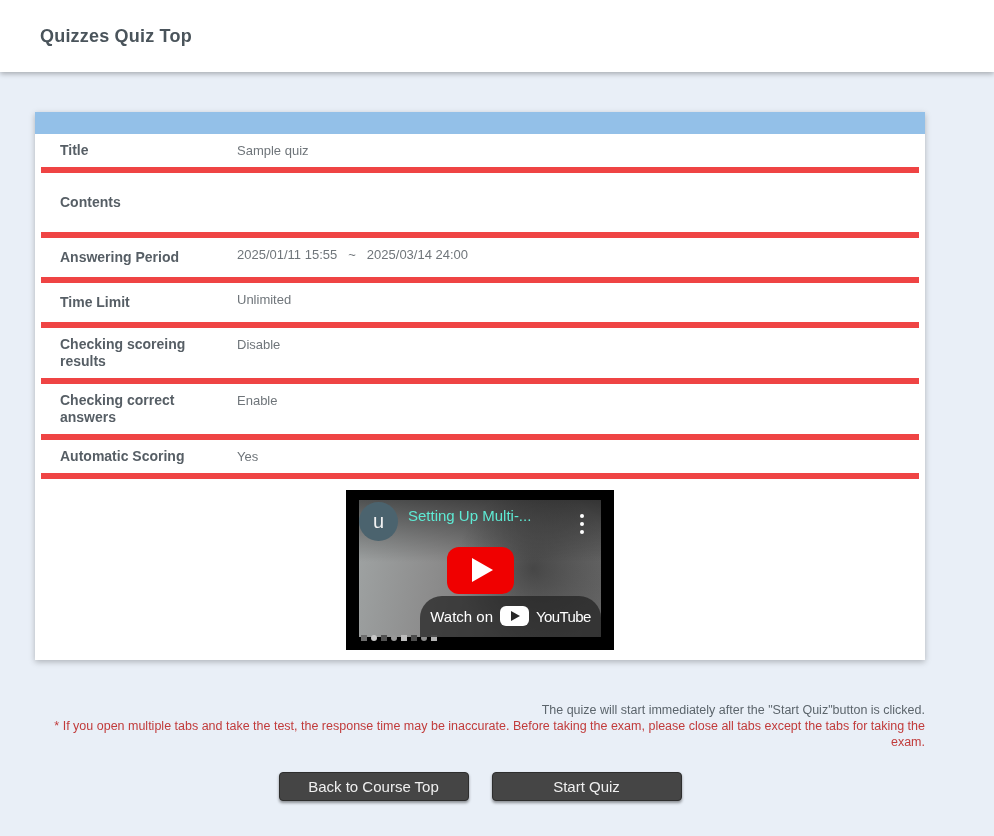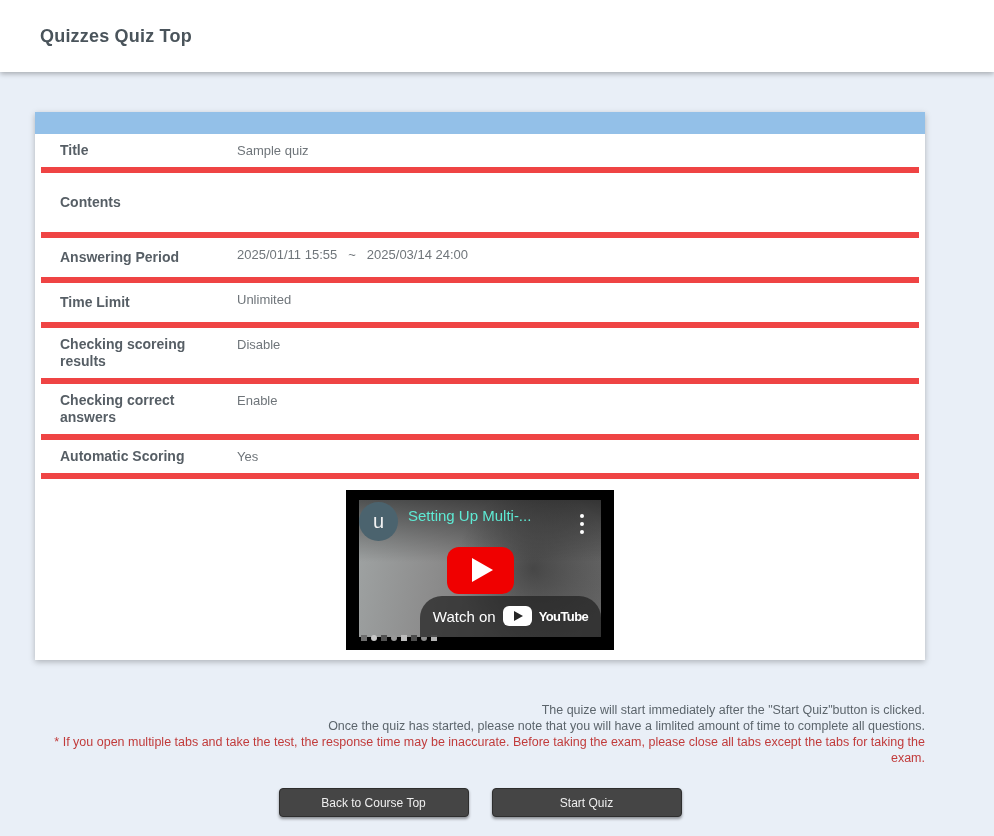--- a/index.html
+++ b/index.html
@@ -123,40 +123,40 @@
   .yt-logo {
     width: 29px; height: 20px; background: #fff; border-radius: 6px;
     display: flex; align-items: center; justify-content: center;
   }
   .yt-logo i {
     display: block; width: 0; height: 0; margin-left: 2px;
     border-left: 9px solid #272727;
     border-top: 5px solid transparent;
     border-bottom: 5px solid transparent;
   }
-  .yt-word { font-size: 13px; font-weight: bold; letter-spacing: -0.6px; }
+  .yt-word { font-size: 15px; font-weight: normal; letter-spacing: -0.6px; }
   .filmstrip { position: absolute; left: 15px; bottom: 9px; display: flex; gap: 4px; align-items: center; }
   .filmstrip i { display: block; width: 6px; height: 6px; }
   .filmstrip i:nth-child(1){background:#6e6e6e;} .filmstrip i:nth-child(2){background:#c7c7c7;border-radius:50%;}
   .filmstrip i:nth-child(3){background:#525252;} .filmstrip i:nth-child(4){background:#989898;border-radius:50%;}
   .filmstrip i:nth-child(5){background:#bdbdbd;} .filmstrip i:nth-child(6){background:#4d4d4d;}
   .filmstrip i:nth-child(7){background:#8a8a8a;border-radius:50%;} .filmstrip i:nth-child(8){background:#b3b3b3;}
   
   .notice { margin-top: 42px; text-align: right; font-size: 12.5px; line-height: 16px; }
   .notice-line { color: #5c656c; }
   .notice-warning { color: #c13b3b; }
   
   .button-row { margin-top: 22px; display: flex; justify-content: center; gap: 23px; }
   .action-button {
     min-width: 190px; height: 29px;
     background: #454545;
     color: #efefef;
     border: 1px solid #2e2e2e;
     border-radius: 4px;
-    font-size: 12px;
+    font-size: 15px;
     font-family: "Liberation Sans", sans-serif;
     box-shadow: 0 2px 3px rgba(0,0,0,0.4);
     cursor: pointer;
   }
 </style>
 </head>
 <body>
 
 <header class="app-header">
   <h1>Quizzes Quiz Top</h1>
@@ -236,21 +236,20 @@
               <i></i>
             </span>
           <span class="yt-word">YouTube</span>
         </div>
       </div>
     </div>
   </div>
 
   <div class="notice">
     <p class="notice-line">The quize will start immediately after the "Start Quiz"button is clicked.</p>
-    <p class="notice-line">Once the quiz has started, please note that you will have a limlited amount of time to complete all questions.</p>
     <p class="notice-warning">* If you open multiple tabs and take the test, the response time may be inaccurate. Before taking the exam, please close all tabs except the tabs for taking the exam.</p>
   </div>
 
   <div class="button-row">
     <button class="action-button">Back to Course Top</button>
     <button class="action-button">Start Quiz</button>
   </div>
 
 </div>
 

